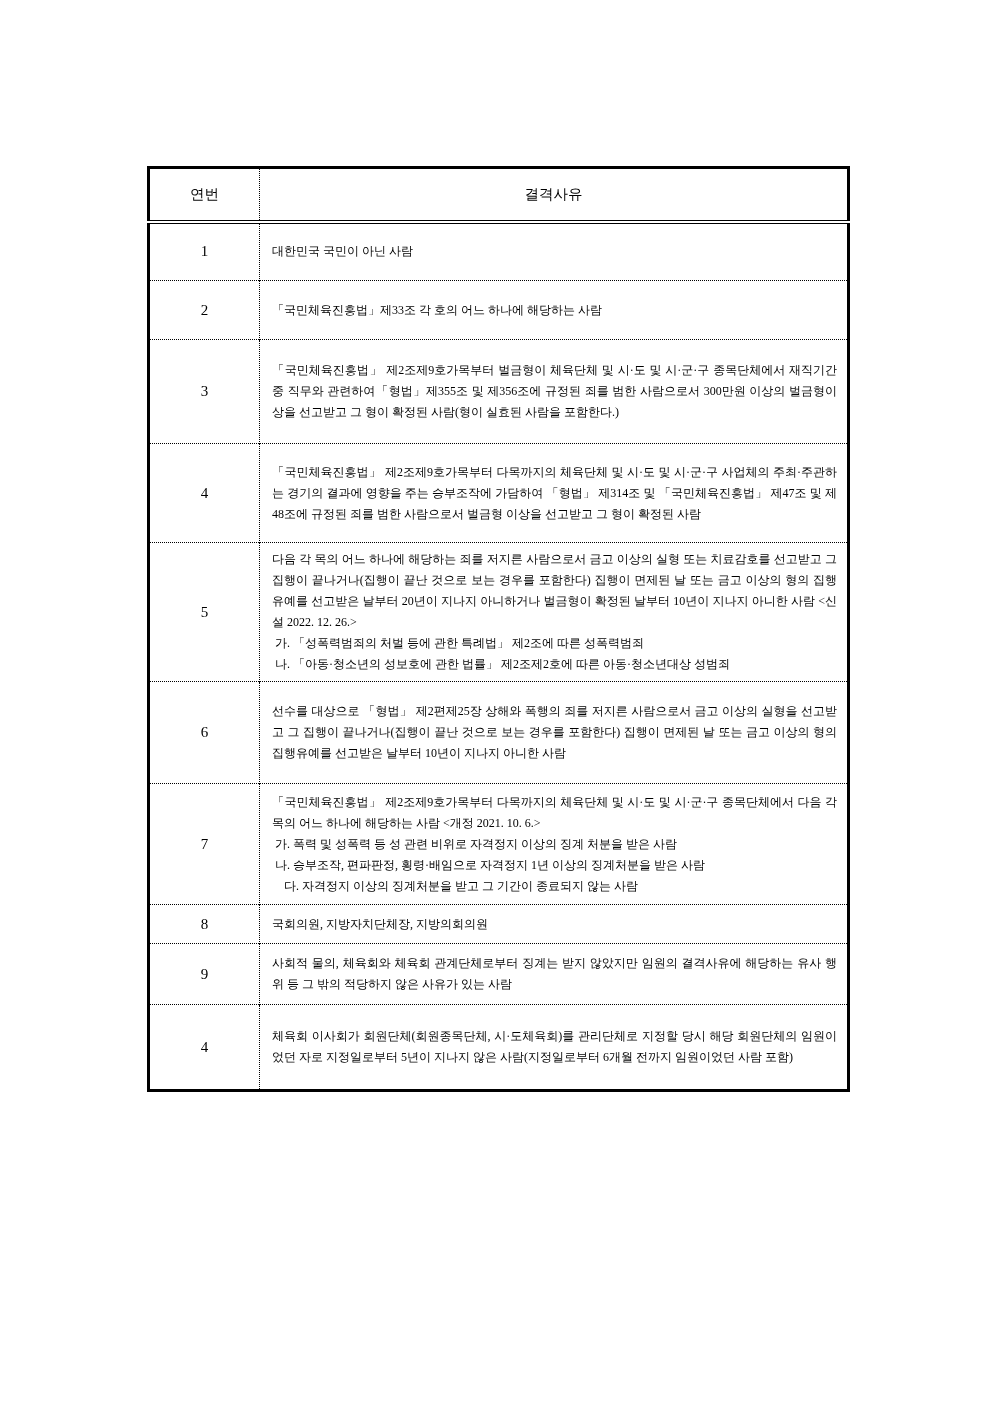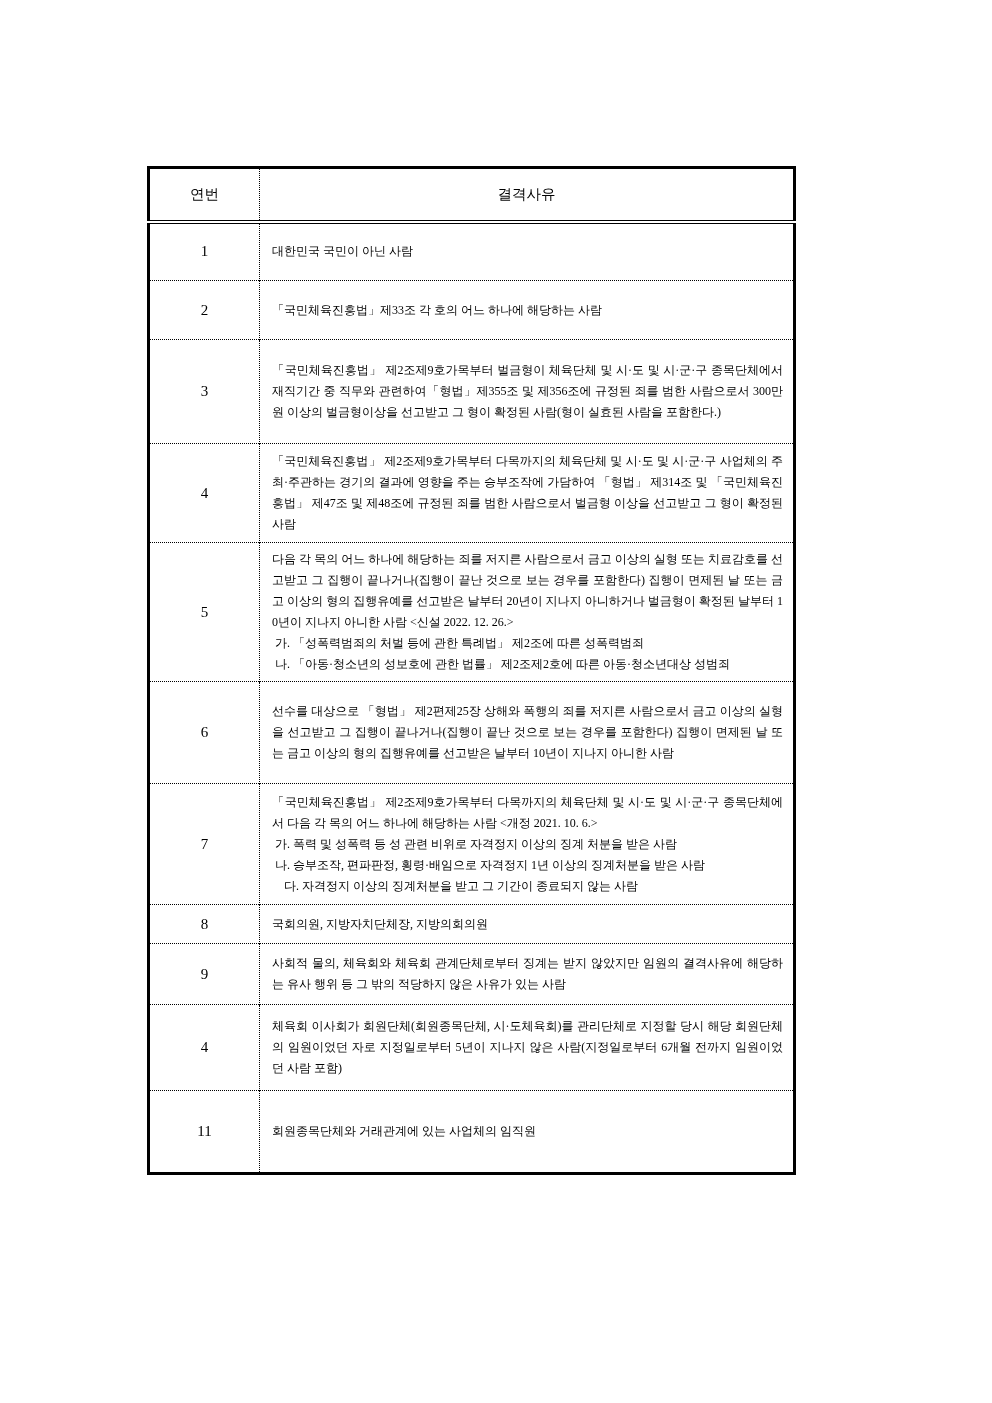--- a/index.html
+++ b/index.html
@@ -29,21 +29,21 @@
   }
   .title-block h1 {
     margin: 0;
     font-size: 29px;
     font-weight: bold;
     letter-spacing: 1.5px;
     text-align: center;
     white-space: nowrap;
   }
   table.doc-table {
-    width: 649px;
+    width: 703px;
     border-collapse: collapse;
     table-layout: fixed;
     border: 3px solid #000;
   }
   table.doc-table th, table.doc-table td {
     vertical-align: middle;
     font-weight: normal;
   }
   col.c-no { width: 111px; }
   thead th {
@@ -129,21 +129,17 @@
           <td class="reason">국회의원, 지방자치단체장, 지방의회의원</td>
         </tr>
         <tr style="height:61px">
           <td class="no">9</td>
           <td class="reason">사회적 물의, 체육회와 체육회 관계단체로부터 징계는 받지 않았지만 임원의 결격사유에 해당하는 유사 행위 등 그 밖의 적당하지 않은 사유가 있는 사람</td>
         </tr>
         <tr style="height:86px">
           <td class="no">4</td>
           <td class="reason">체육회 이사회가 회원단체(회원종목단체, 시·도체육회)를 관리단체로 지정할 당시 해당 회원단체의 임원이었던 자로 지정일로부터 5년이 지나지 않은 사람(지정일로부터 6개월 전까지 임원이었던 사람 포함)</td>
         </tr>
-        <tr style="height:83px">
-          <td class="no">11</td>
-          <td class="reason">회원종목단체와 거래관계에 있는 사업체의 임직원</td>
-        </tr>
       </tbody>
     </table>
 
   </div>
 </div>
 
 </body></html>

